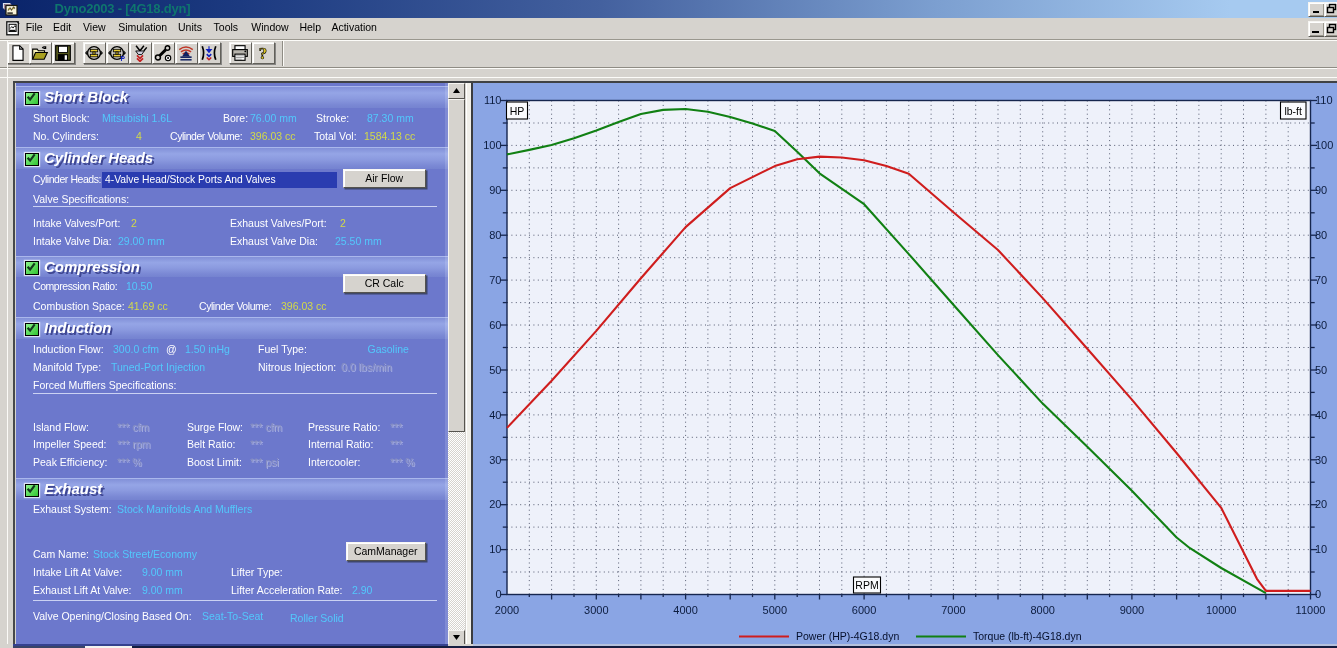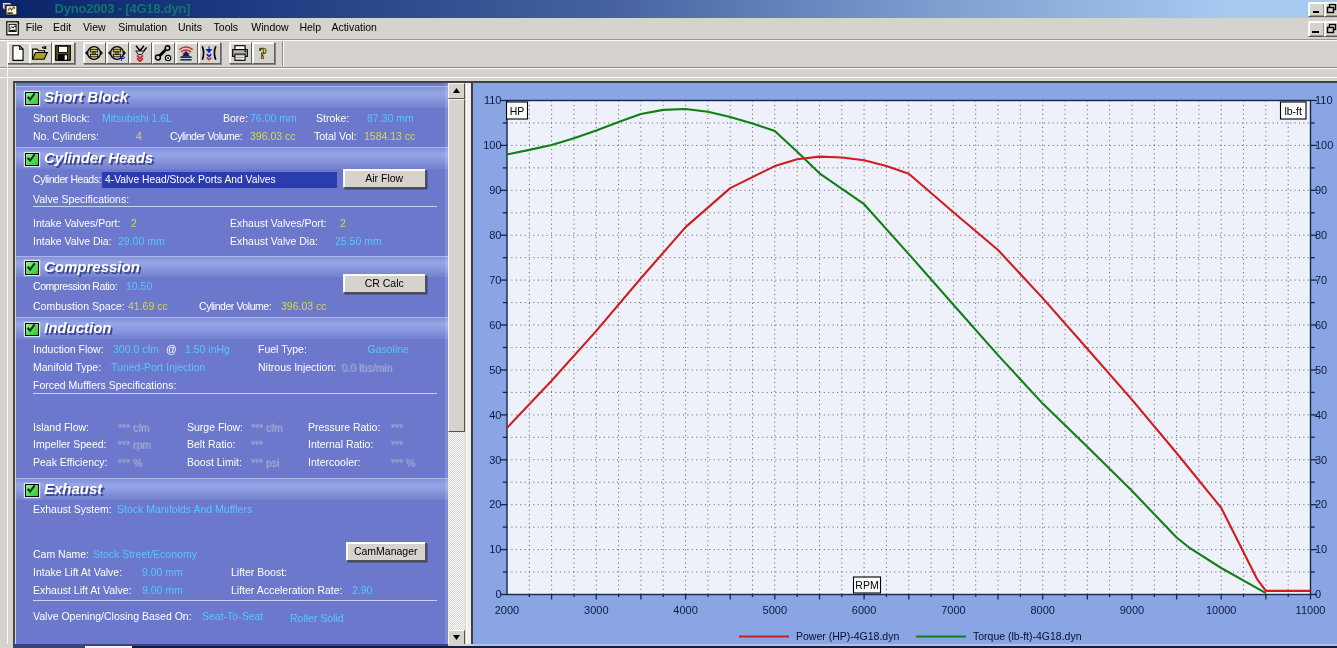--- a/index.html
+++ b/index.html
@@ -304,21 +304,21 @@
       <span class="lb" style="left:17.5px;">Exhaust System:</span>
       <span class="cy" style="left:101.5px;">Stock Manifolds And Mufflers</span>
     </div>
 <div class="row" style="top:464.5px;">
       <span class="lb" style="left:17.5px;">Cam Name:</span>
       <span class="cy" style="left:77.5px;">Stock Street/Economy</span>
     </div>
 <div class="row" style="top:482.5px;">
       <span class="lb" style="left:17.5px;">Intake Lift At Valve:</span>
       <span class="cy" style="left:126.5px;">9.00 mm</span>
-      <span class="lb" style="left:215.5px;">Lifter Boost:</span>
+      <span class="lb" style="left:215.5px;">Lifter Type:</span>
       <span class="cy" style="left:274.5px;margin-top:46px;">Roller Solid</span>
     </div>
 <div class="row" style="top:500.5px;">
       <span class="lb" style="left:17.5px;">Exhaust Lift At Valve:</span>
       <span class="cy" style="left:126.5px;">9.00 mm</span>
       <span class="lb" style="left:215.5px;">Lifter Acceleration Rate:</span>
       <span class="cy" style="left:336.5px;">2.90</span>
     </div>
 <div class="row" style="top:526.5px;">
       <span class="lb" style="left:17.5px;">Valve Opening/Closing Based On:</span>

